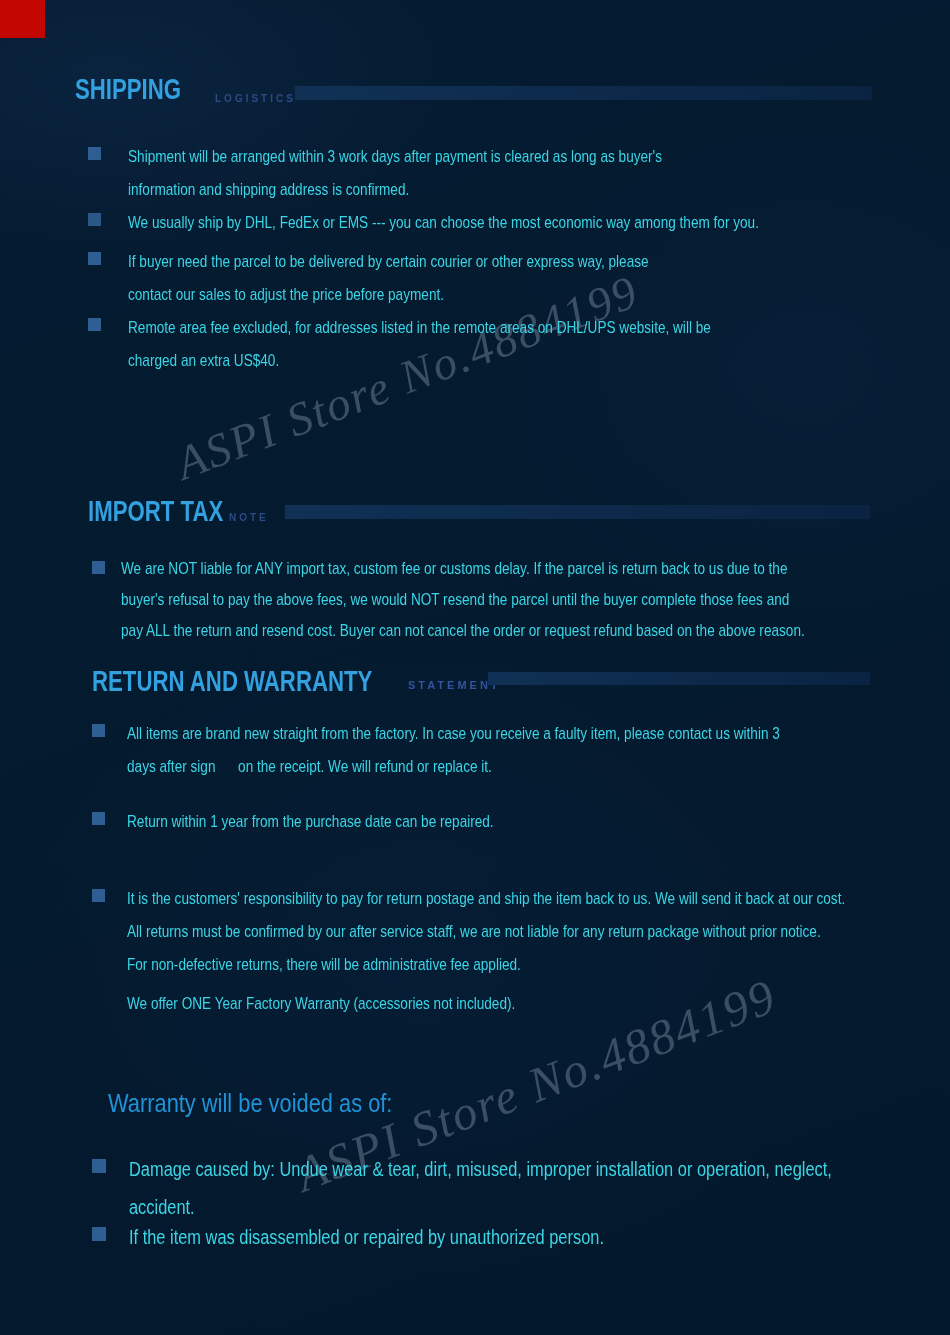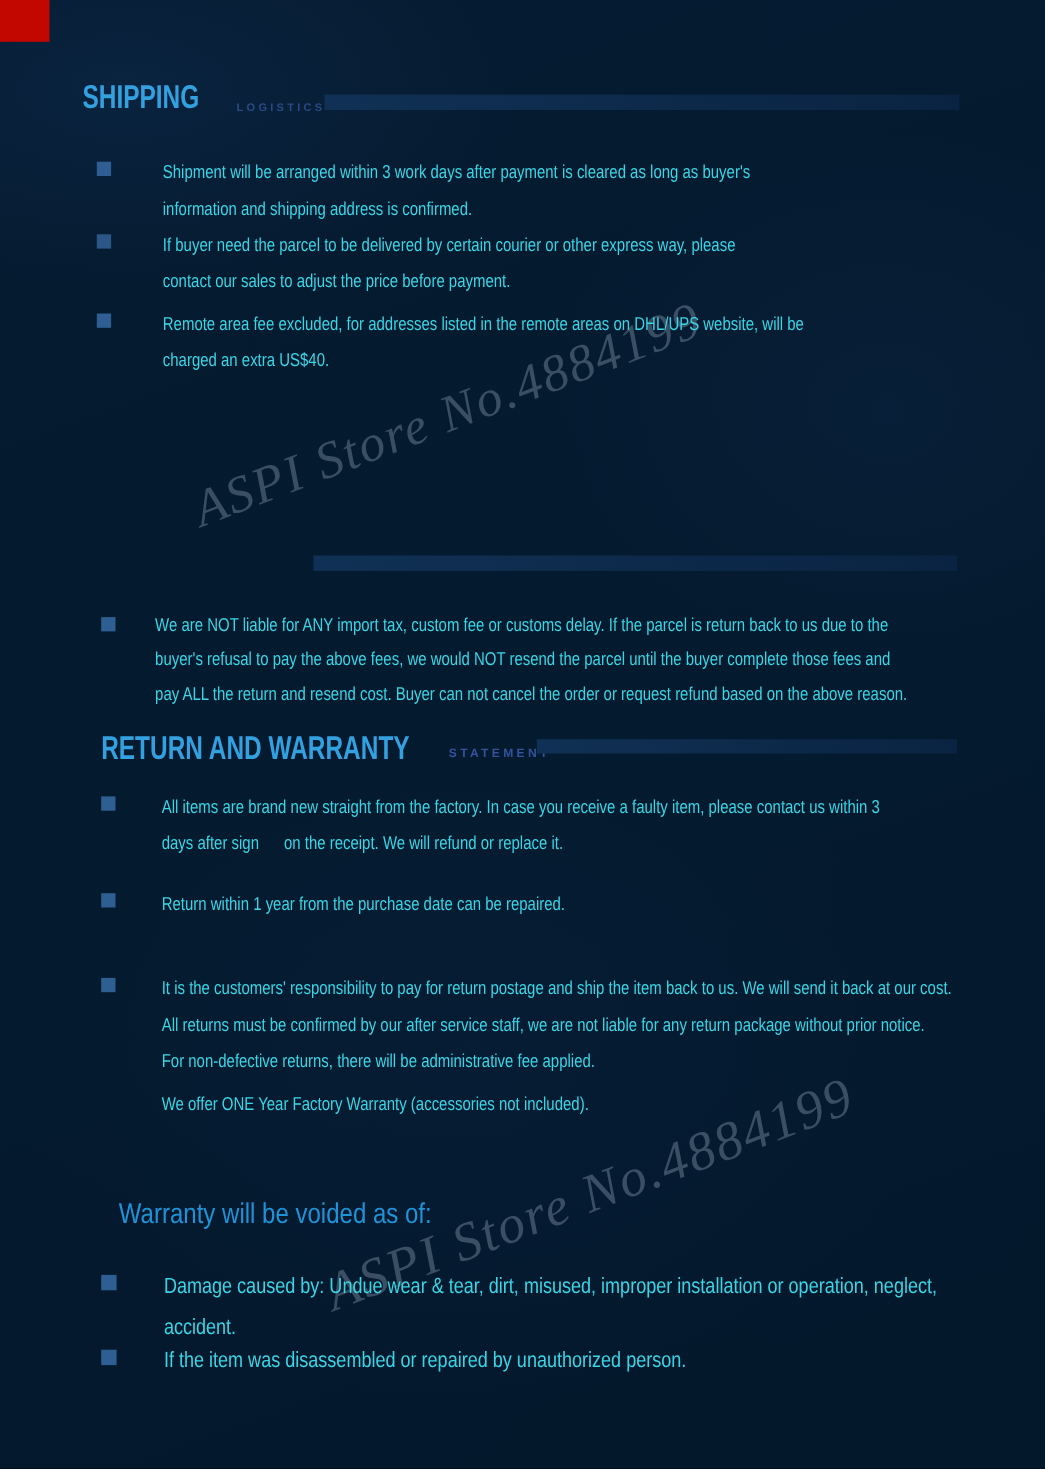--- a/index.html
+++ b/index.html
@@ -55,21 +55,21 @@
   .bar1{left:295px;top:86px;width:577px;height:14px;}
   .bar2{left:285px;top:505px;width:585px;height:14px;}
   .bar3{left:488px;top:672px;width:382px;height:13px;}
   .void-head{
     position:absolute;left:108px;top:1088px;z-index:2;
     font-size:26px;color:#2093d8;white-space:nowrap;
     transform:scaleX(0.84);transform-origin:left top;
   }
   
   ul.blist{list-style:none;margin:0;padding:0;position:absolute;z-index:2;}
-  li.bullet{display:flex;align-items:flex-start;gap:20px;}
+  li.bullet{display:flex;align-items:flex-start;}
   .sq{
     flex:0 0 auto;width:13px;height:13px;margin-top:7px;
     background:#2f5f92;
   }
   .txt{
     transform:scaleX(0.80);transform-origin:left top;
     color:#3bd6e6;font-size:17px;line-height:33px;
   }
   .line{white-space:pre;}
   .list-shipping{left:88px;top:140px;width:840px;}
@@ -110,33 +110,43 @@
       <li class="bullet">
         <span class="sq"></span>
         <div class="txt">
           <div class="line">Shipment will be arranged within 3 work days after payment is cleared as long as buyer's</div>
           <div class="line">information and shipping address is confirmed.</div>
         </div>
       </li>
       <li class="bullet">
         <span class="sq"></span>
         <div class="txt">
+          <div class="line">We usually ship by DHL, FedEx or EMS --- you can choose the most economic way among them for you.</div>
+        </div>
+      </li>
+      <li class="bullet">
+        <span class="sq"></span>
+        <div class="txt">
           <div class="line">If buyer need the parcel to be delivered by certain courier or other express way, please</div>
           <div class="line">contact our sales to adjust the price before payment.</div>
         </div>
       </li>
       <li class="bullet">
         <span class="sq"></span>
         <div class="txt">
           <div class="line">Remote area fee excluded, for addresses listed in the remote areas on DHL/UPS website, will be</div>
           <div class="line">charged an extra US$40.</div>
         </div>
       </li>
     </ul>
 
+  <div class="sec-head head-import">
+    <span class="sec-title">IMPORT TAX</span>
+    <span class="sec-label">NOTE</span>
+  </div>
   <div class="bar bar2"></div>
   <ul class="blist list-import">
       <li class="bullet">
         <span class="sq"></span>
         <div class="txt">
           <div class="line">We are NOT liable for ANY import tax, custom fee or customs delay. If the parcel is return back to us due to the</div>
           <div class="line">buyer's refusal to pay the above fees, we would NOT resend the parcel until the buyer complete those fees and</div>
           <div class="line">pay ALL the return and resend cost. Buyer can not cancel the order or request refund based on the above reason.</div>
         </div>
       </li>

